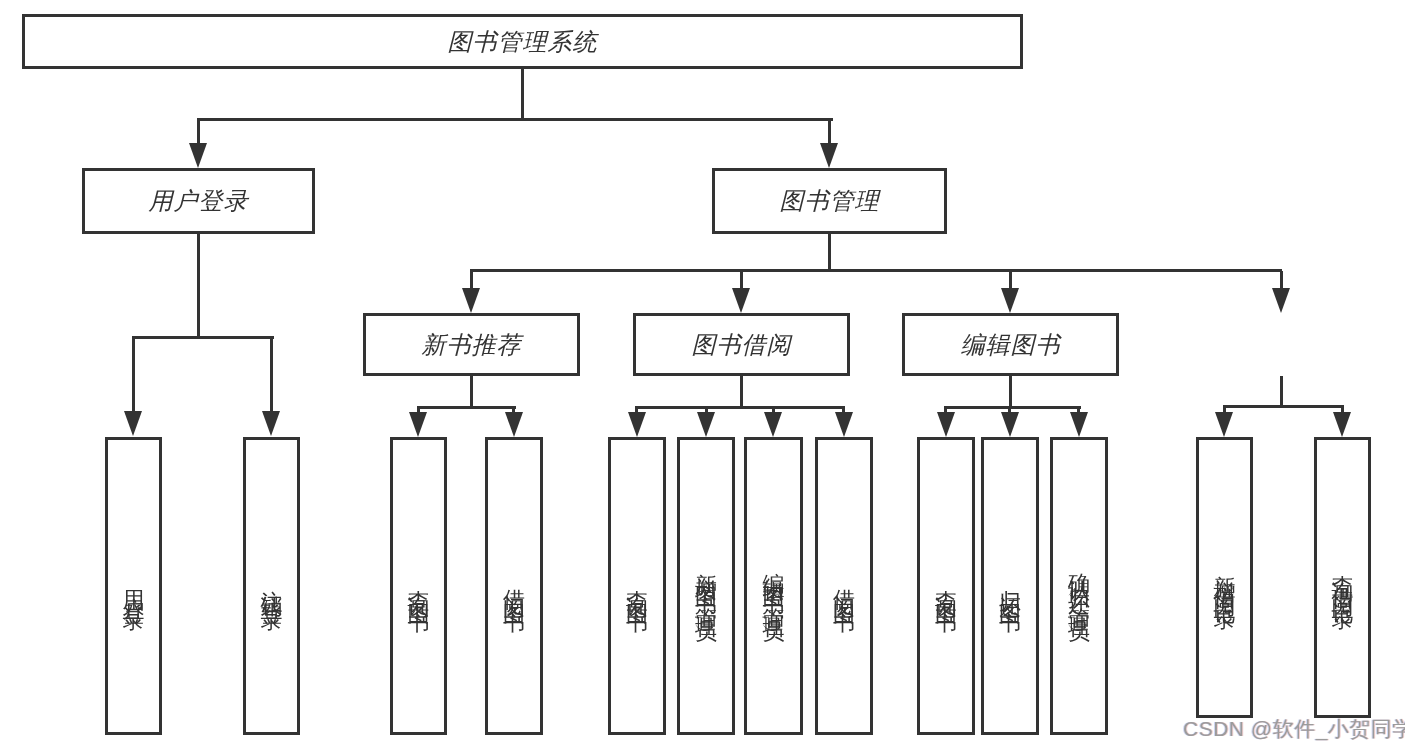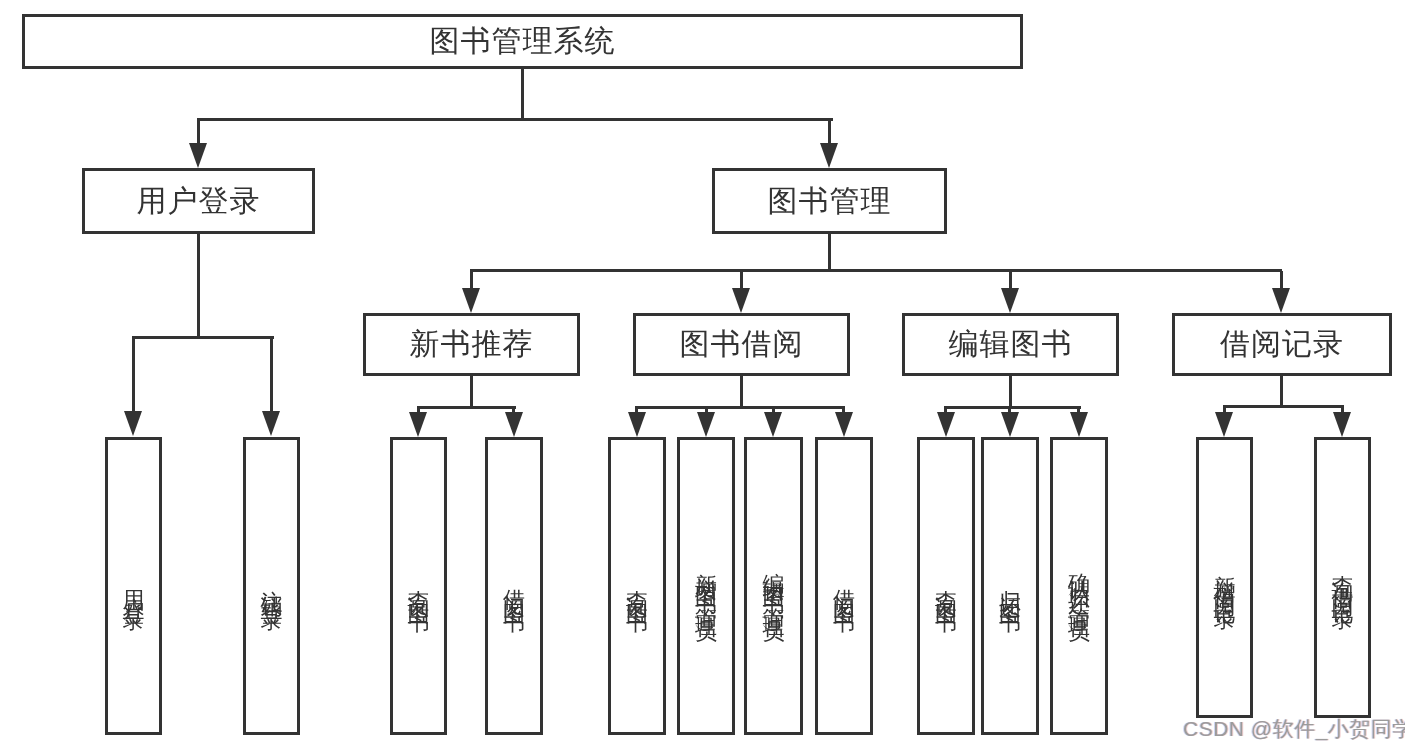--- a/index.html
+++ b/index.html
@@ -10,23 +10,24 @@
     font-family:"Liberation Sans", sans-serif;
     overflow:hidden;
   }
   .node{
     position:absolute;
     box-sizing:border-box;
     border:3px solid #333333;
     background:#ffffff;
     display:flex;align-items:center;justify-content:center;
     color:#333333;
-    font-size:30px;
+    font-size:24px;
     letter-spacing:1px;
     white-space:nowrap;
+    font-style:italic;
   }
   .vnode{
     position:absolute;
     box-sizing:border-box;
     border:3px solid #333333;
     background:#ffffff;
     display:flex;align-items:center;justify-content:center;
     color:#333333;
     font-size:22px;
   }
@@ -70,23 +71,20 @@
   </div>
 
   <div class="node" style="left:712px;top:168px;width:235px;height:66px;">
     <span>图书管理</span>
   </div>
   <div class="node" style="left:633px;top:313px;width:217px;height:63px;justify-content:center;">
     <span>图书借阅</span>
   </div>
   <div class="node" style="left:902px;top:313px;width:217px;height:63px;">
     <span>编辑图书</span>
-  </div>
-  <div class="node" style="left:1172px;top:313px;width:220px;height:63px;">
-    <span>借阅记录</span>
   </div>
 
   <div class="vnode" style="left:105px;top:437px;width:57px;height:298px;">
     <span class="vtext">用户登录</span>
   </div>
   <div class="vnode" style="left:243px;top:437px;width:57px;height:298px;">
     <span class="vtext">注销登录</span>
   </div>
 
   <div class="vnode" style="left:390px;top:437px;width:57px;height:298px;">

